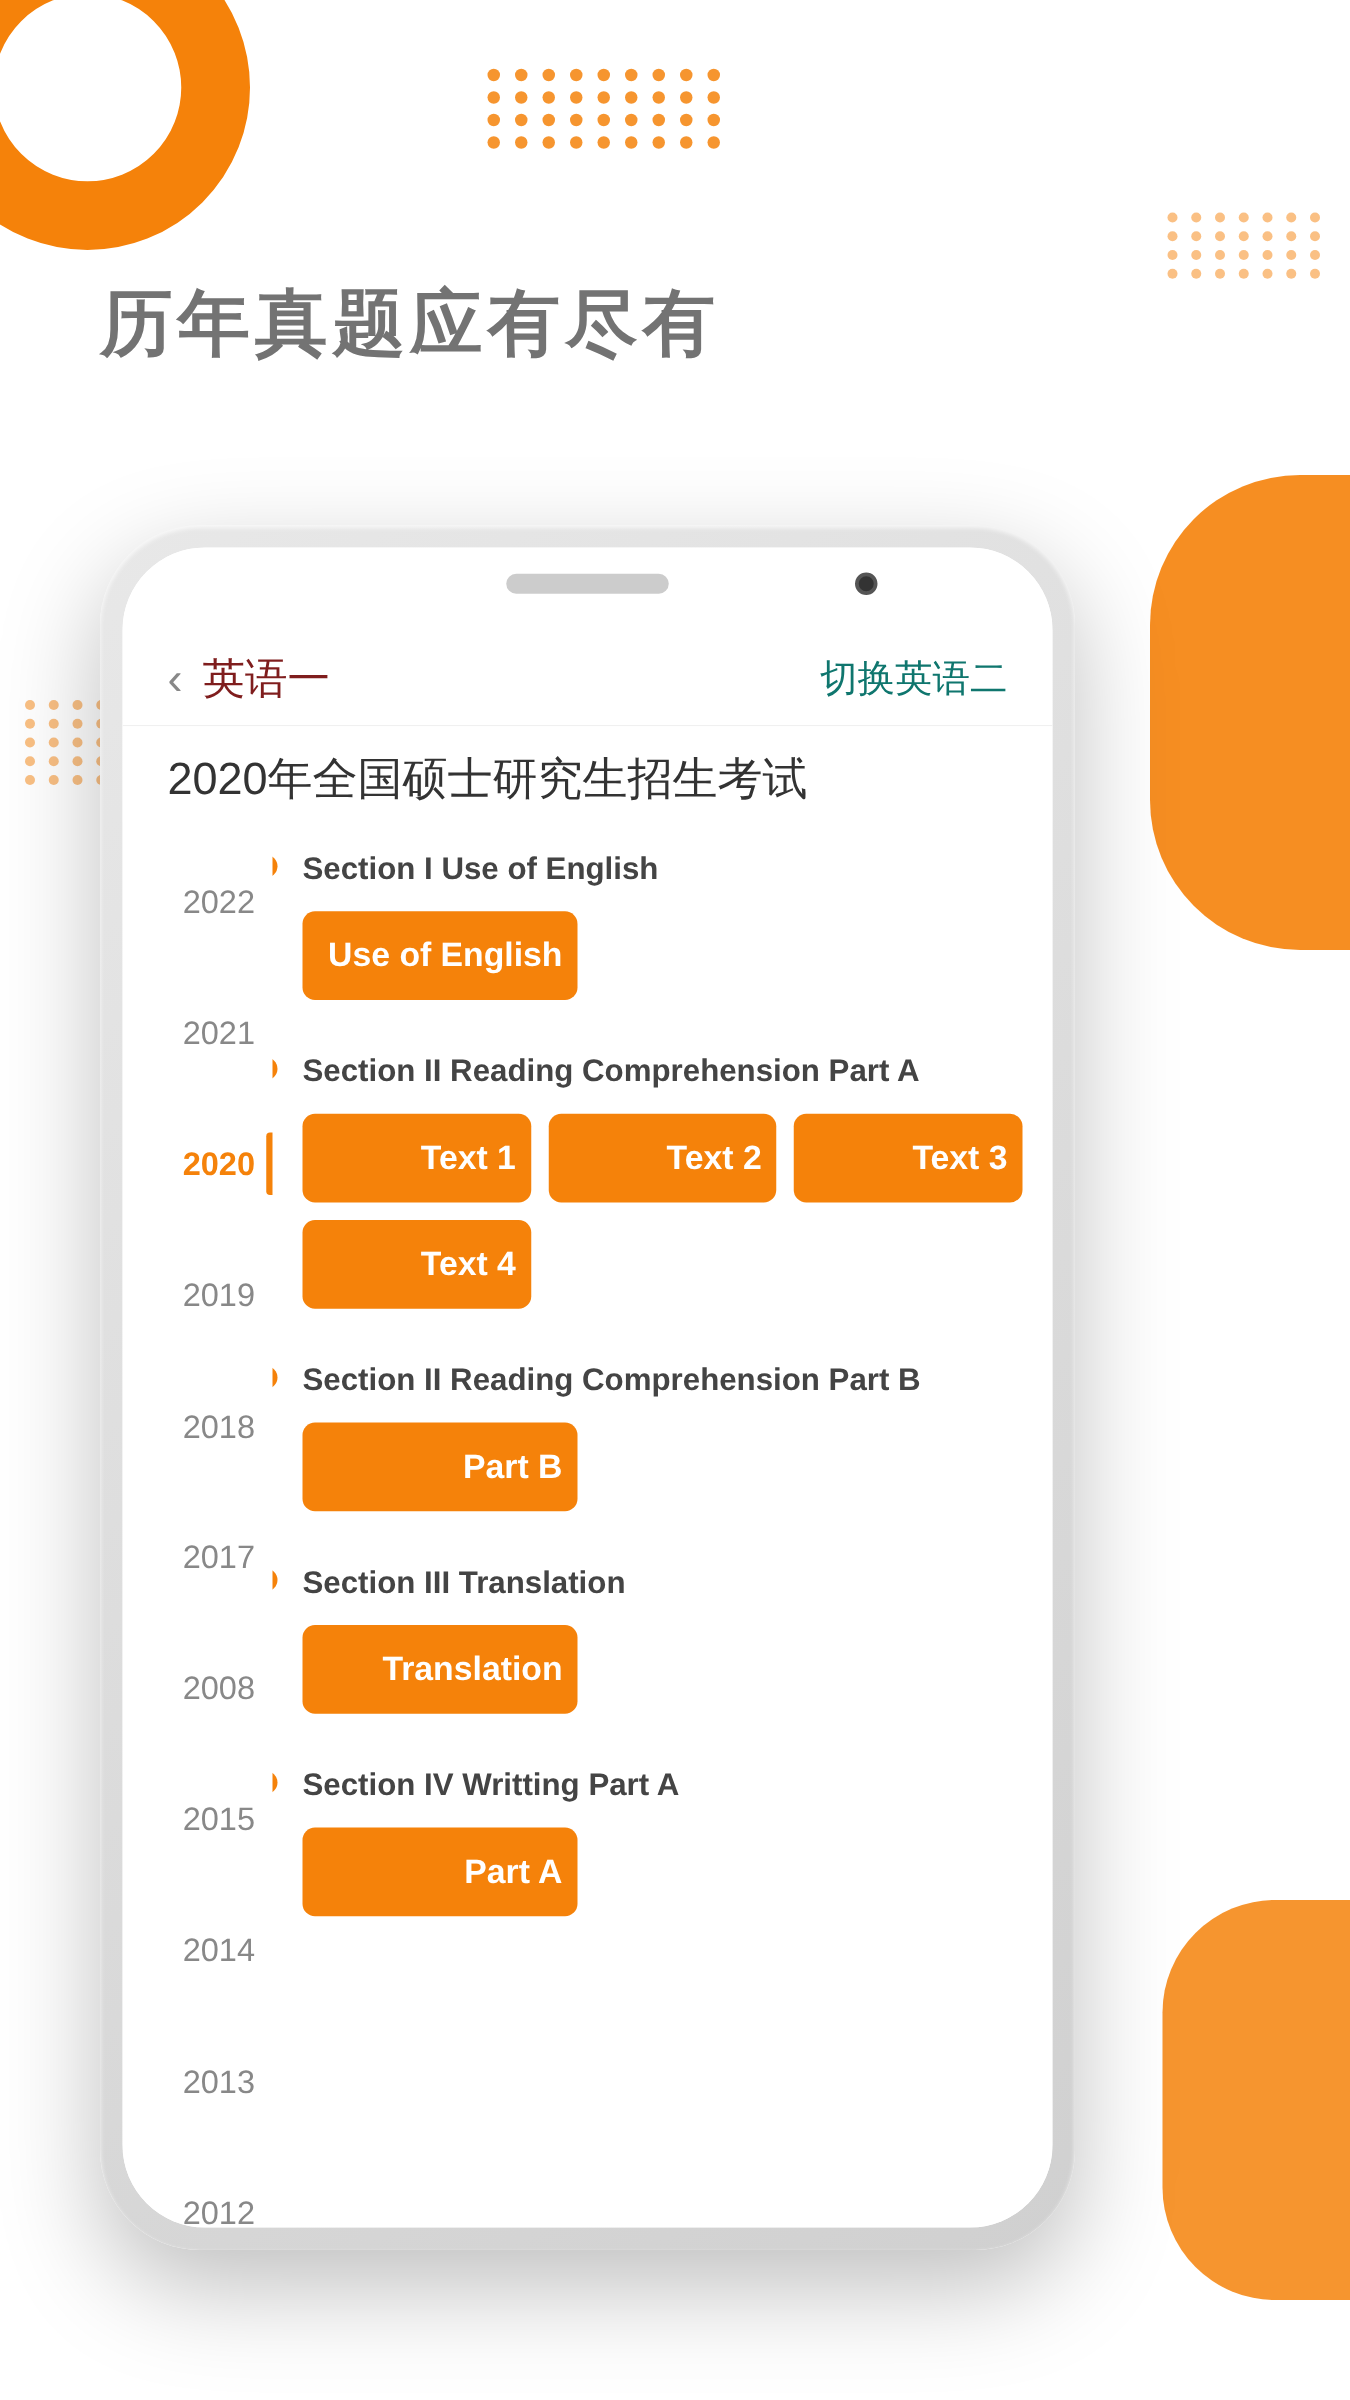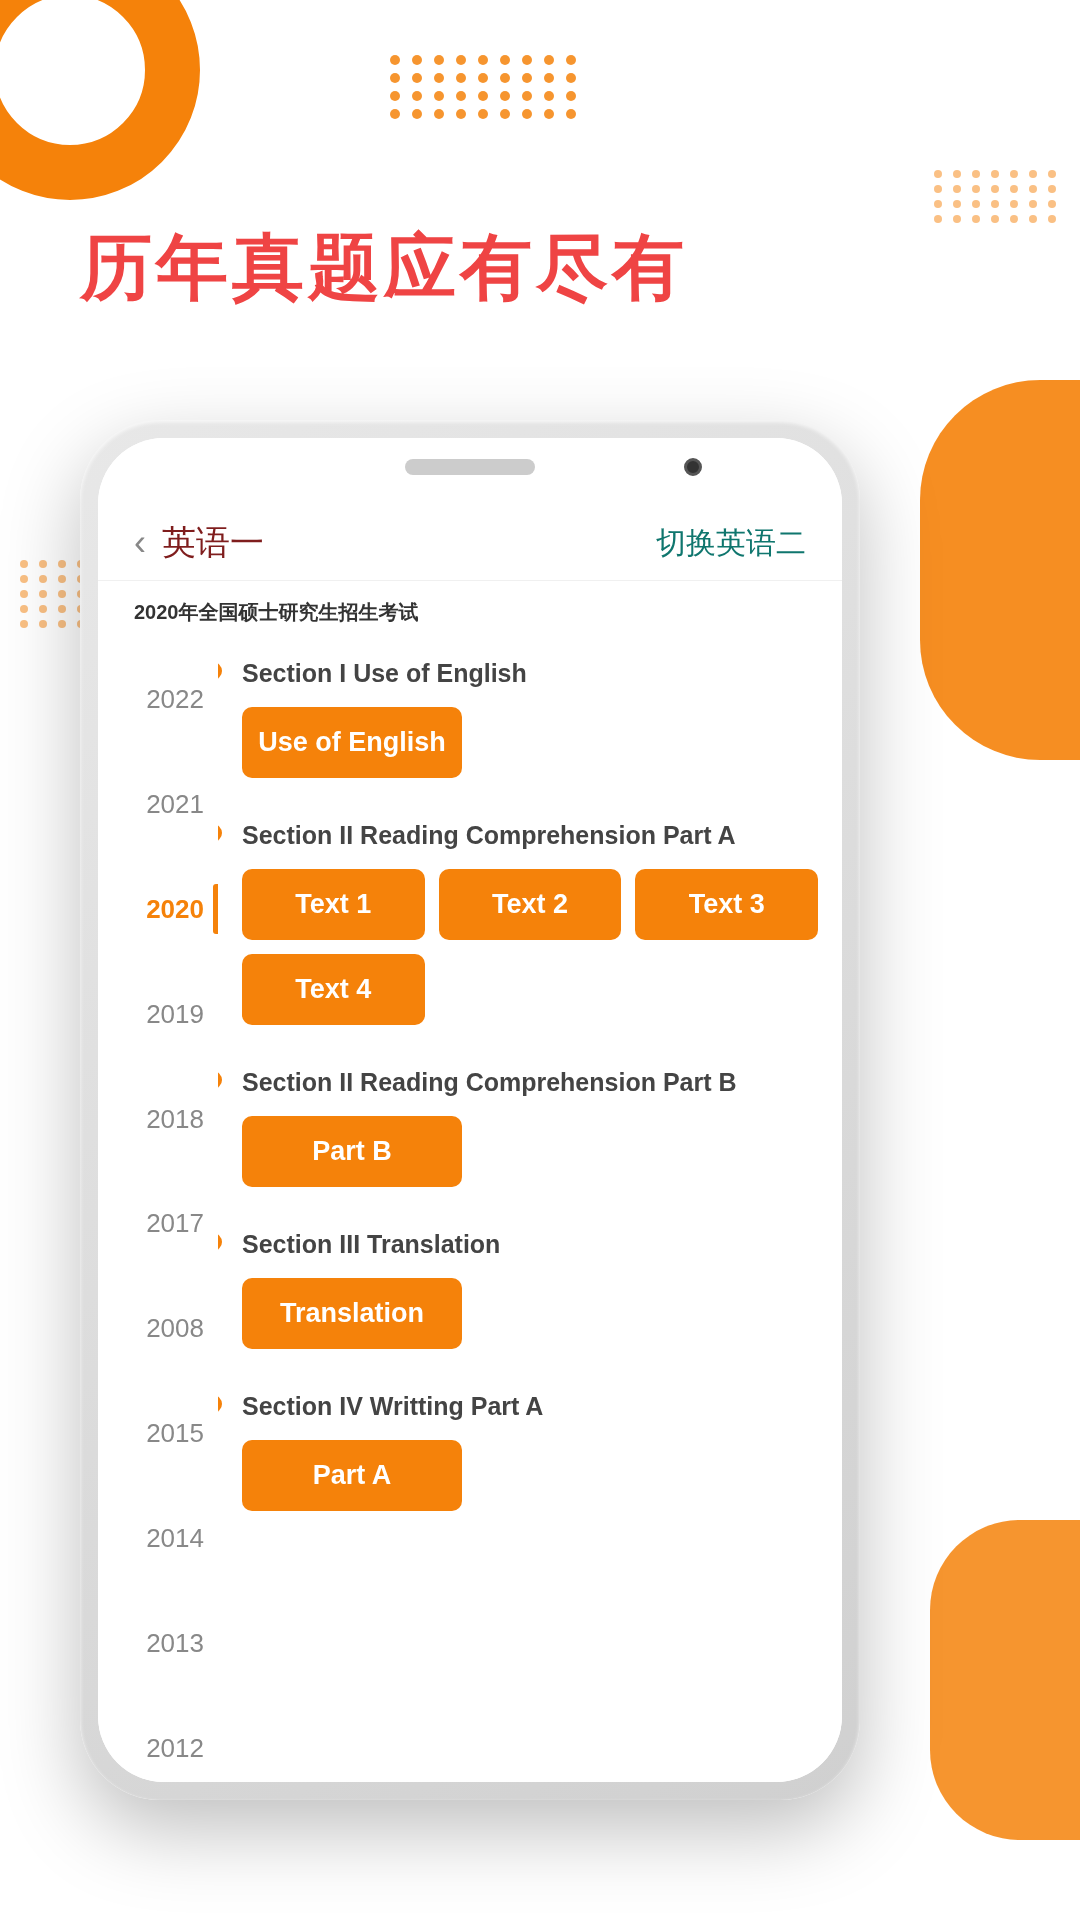--- a/index.html
+++ b/index.html
@@ -99,23 +99,23 @@
       border-radius: 50%;
       background: #F5820A;
       opacity: 0.5;
     }
 
     
     .main-title {
       position: absolute;
       top: 220px;
       left: 80px;
-      font-size: 72px;
+      font-size: 58px;
       font-weight: 900;
-      color: #ef4444;
+      color: #737373;
       letter-spacing: 4px;
       z-index: 2;
     }
 
     
     .phone-container {
       position: absolute;
       top: 420px;
       left: 80px;
       right: 0;
@@ -196,23 +196,23 @@
     }
     .switch-btn {
       font-size: 30px;
       color: #0f766e;
       font-weight: 400;
       text-align: right;
     }
 
     .app-subtitle {
       padding: 18px 36px 10px;
-      font-size: 20px;
+      font-size: 36px;
       color: #333;
-      font-weight: 700;
+      font-weight: 400;
       background: #fff;
     }
 
     
     .app-body {
       display: flex;
       height: calc(100% - 130px);
     }
 
     
@@ -303,21 +303,21 @@
 
     .orange-btn {
       background: #F5820A;
       color: #fff;
       border: none;
       border-radius: 10px;
       padding: 20px 12px;
       font-size: 27px;
       font-weight: 700;
       cursor: pointer;
-      text-align: center;
+      text-align: right;
     }
   </style>
 </head>
 <body>
 
 <div class="bg-circle-top-left"></div>
 
 <div class="bg-dots-top-center">
   <div class="dots-grid" id="dots-top">
       <div class="dot"></div>

